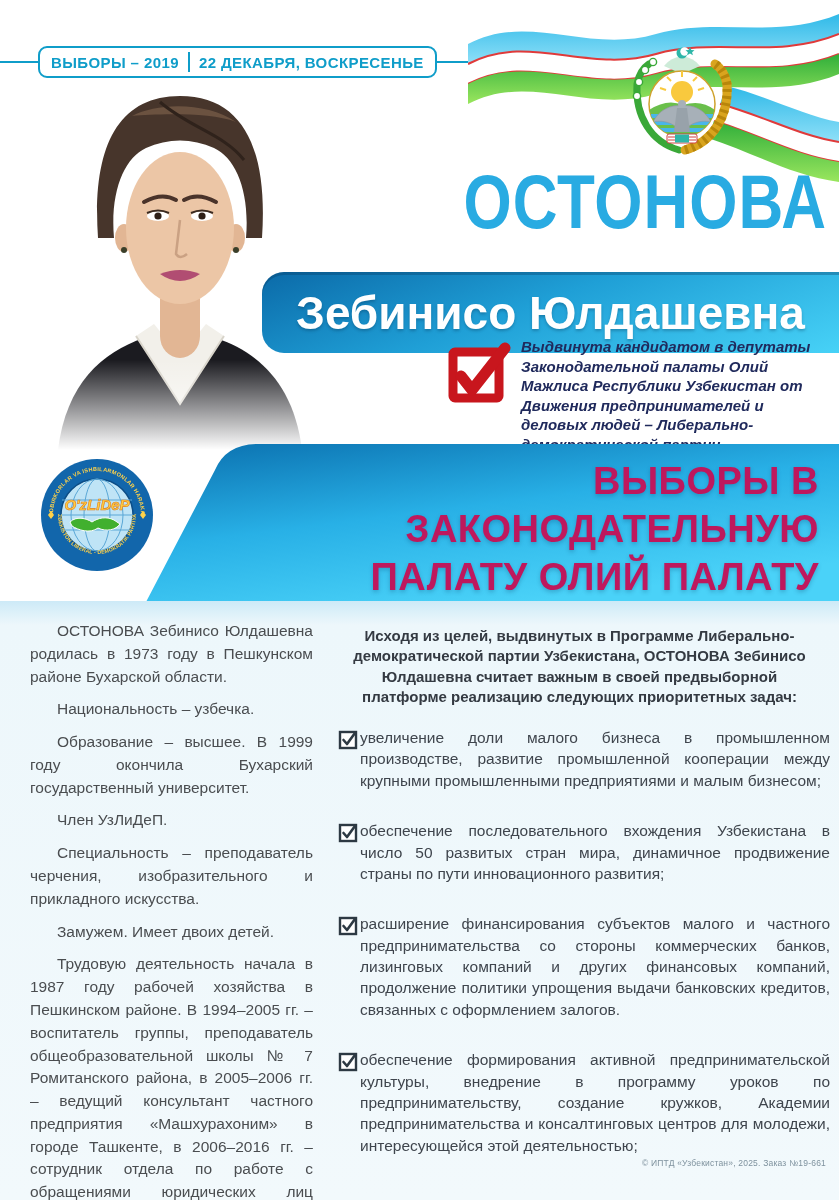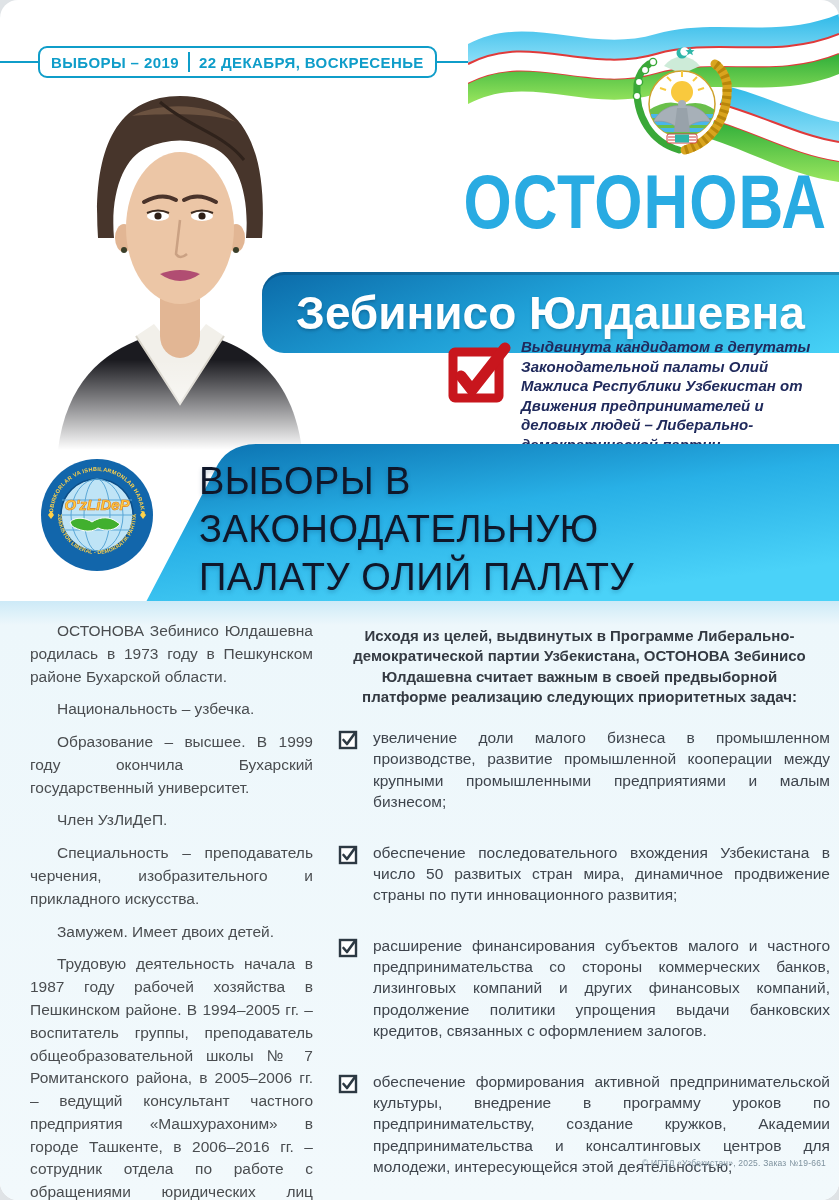--- a/index.html
+++ b/index.html
@@ -1,18 +1,18 @@
 <!DOCTYPE html>
 <html lang="ru"><head>
 <meta charset="utf-8">
 <style>
   html,body{margin:0;padding:0;background:#dfe3e6;}
   .poster{
     position:relative;width:839px;height:1200px;margin:0 auto;background:#ffffff;
-    overflow:hidden;font-family:"Liberation Sans","DejaVu Sans",sans-serif;border-radius:18px;
+    overflow:hidden;font-family:"Liberation Sans","DejaVu Sans",sans-serif;
   }
   
   .badge{
     position:absolute;left:38px;top:46px;height:32px;box-sizing:border-box;
     border:2px solid #0f9dc9;border-radius:9px;background:#fff;
     display:flex;align-items:center;gap:9px;padding:0 11px;color:#0f9dc9;
     font-weight:bold;font-size:15px;letter-spacing:.4px;white-space:nowrap;
   }
   .badge .vdiv{width:2px;height:20px;background:#0f9dc9;}
   .rule{position:absolute;top:61px;height:2px;background:#0f9dc9;}
@@ -37,43 +37,43 @@
   }
   
   .nomination-text{
     position:absolute;left:521px;top:337px;width:302px;
     font-size:15px;font-weight:bold;font-style:italic;color:#202a5c;line-height:1.3;
   }
   .red-check{position:absolute;left:447px;top:342px;}
   
   .banner-svg{position:absolute;left:0;top:440px;}
   .banner-text{
-    position:absolute;right:20px;top:458px;width:620px;
-    color:#0f172a;font-weight:normal;font-size:38px;line-height:1.26;letter-spacing:.5px;
+    position:absolute;right:20px;top:458px;width:620px;text-align:right;
+    color:#be185d;font-weight:bold;font-size:38px;line-height:1.26;letter-spacing:.5px;
     text-shadow:0 2px 4px rgba(0,50,90,.25);
   }
   
   .lower-bg{
     position:absolute;left:0;top:601px;width:839px;height:599px;
     background:linear-gradient(180deg,#cdeaf7 0px,#edf7fb 24px,#f2f9fc 100%);
   }
   .bio{
     position:absolute;left:30px;top:620px;width:293px;
     font-size:15.5px;color:#4a4d50;line-height:1.47;text-align:justify;
   }
   .bio p{margin:0 10px 10px 0;text-indent:27px;}
   .platform{
     position:absolute;left:338px;top:626px;width:492px;
     font-size:15.5px;color:#3f454d;line-height:1.38;
   }
   .platform .intro{
     font-weight:bold;text-align:center;font-size:15px;color:#343a42;line-height:1.35;
     margin:0 23px 20px 14px;
   }
-  .pitem{display:flex;gap:13px;margin-bottom:29px;}
+  .pitem{display:flex;margin-bottom:29px;}
   .pitem .box{flex:0 0 auto;margin-top:2px;}
   .pitem .txt{text-align:justify;}
   .imprint{
     position:absolute;right:13px;top:1158px;font-size:8.5px;color:#7f929e;letter-spacing:.2px;
   }
   svg{display:block;}
 </style>
 </head>
 <body>
 

